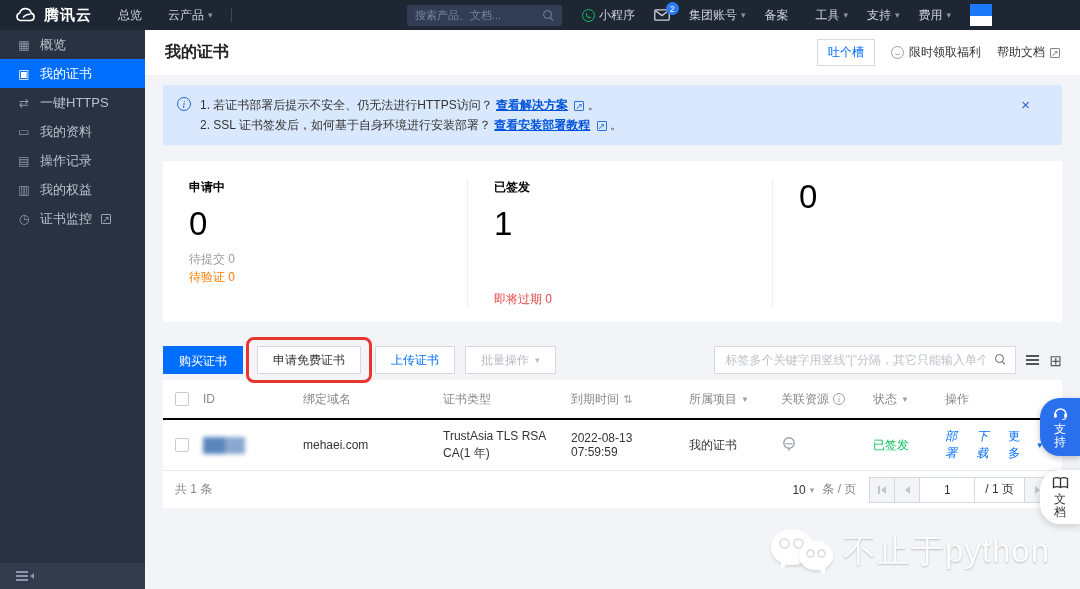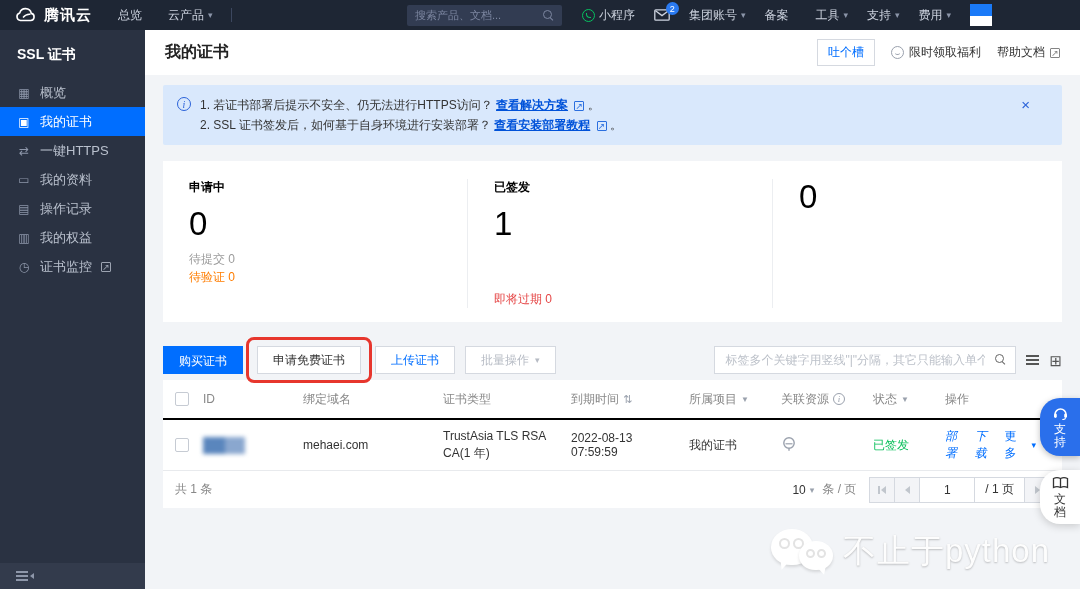--- a/index.html
+++ b/index.html
@@ -91,21 +91,21 @@
   .view-icons{display:flex;align-items:center;gap:10px;margin-left:10px;color:#555;}
   .lines-ic{width:13px;height:2px;background:#555;box-shadow:0 4px 0 #555,0 -4px 0 #555;display:inline-block;margin:5px 0;}
   .grid-ic{font-size:15px;line-height:1;color:#555;}
 
   
   .tbl{margin-top:6px;background:#fff;}
   .trow{display:flex;align-items:center;padding:0 12px;}
   .thead{height:38px;color:#888;}
   .tbody-row{min-height:52px;border-top:2px solid #000000;color:#333;justify-content:center;}
   .tfoot{height:38px;border-top:1px solid #e8eaed;color:#888;}
-  .cell{flex:none;display:flex;align-items:center;gap:4px;padding-right:14px;}
+  .cell{flex:none;display:flex;align-items:center;gap:4px;padding-right:8px;}
   .c-check{width:28px;}
   .c-id{width:100px;}
   .c-domain{width:140px;}
   .c-type{width:128px;}
   .c-expire{width:118px;}
   .c-project{width:92px;}
   .c-resource{width:92px;}
   .c-status{width:72px;}
   .c-action{flex:1;}
   .checkbox{width:14px;height:14px;border:1px solid #c6cbd3;background:#fff;border-radius:2px;cursor:pointer;}
@@ -204,21 +204,20 @@
     <span class="avatar">
       <span class="a-top"></span>
       <span class="a-bot"></span>
     </span>
   </div>
 </div>
 
 <div class="shell">
 
   <div class="sidebar">
-    <div class="sb-title">SSL 证书</div>
     <div class="sb-item">
       <span class="glyph">▦</span>
       <span>概览</span>
     </div>
     <div class="sb-item active">
       <span class="glyph">▣</span>
       <span>我的证书</span>
     </div>
     <div class="sb-item">
       <span class="glyph">⇄</span>

